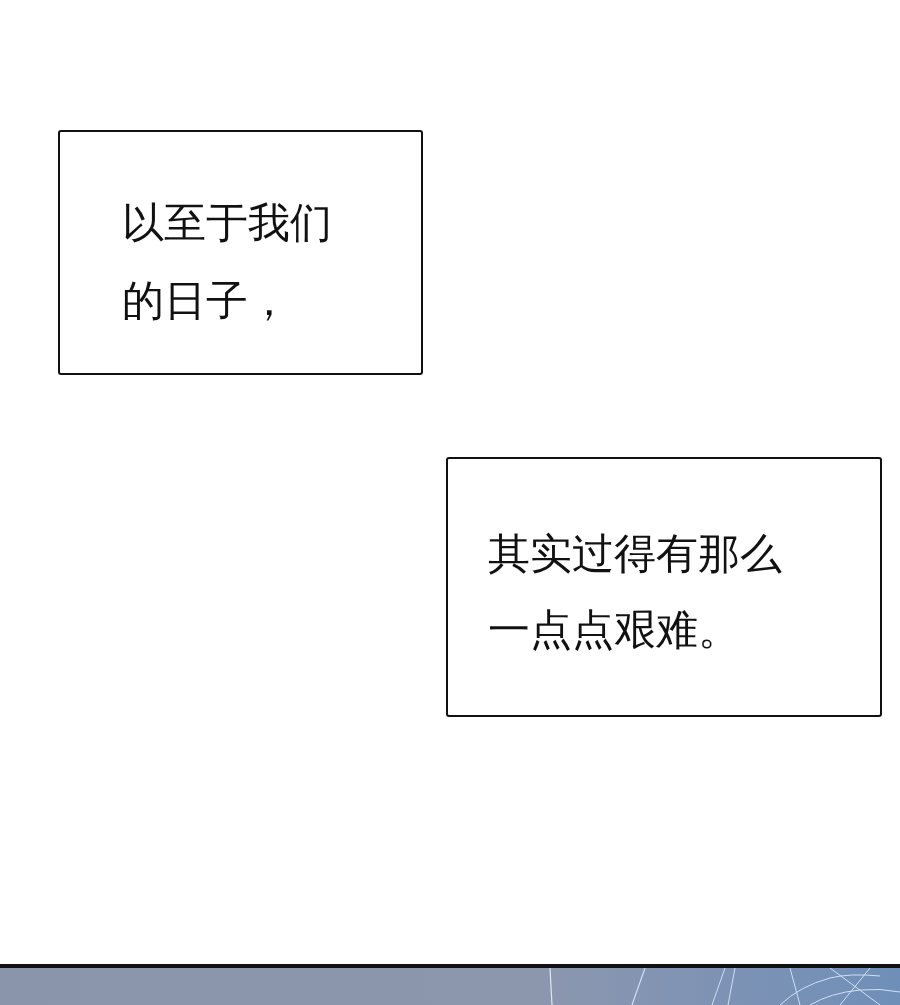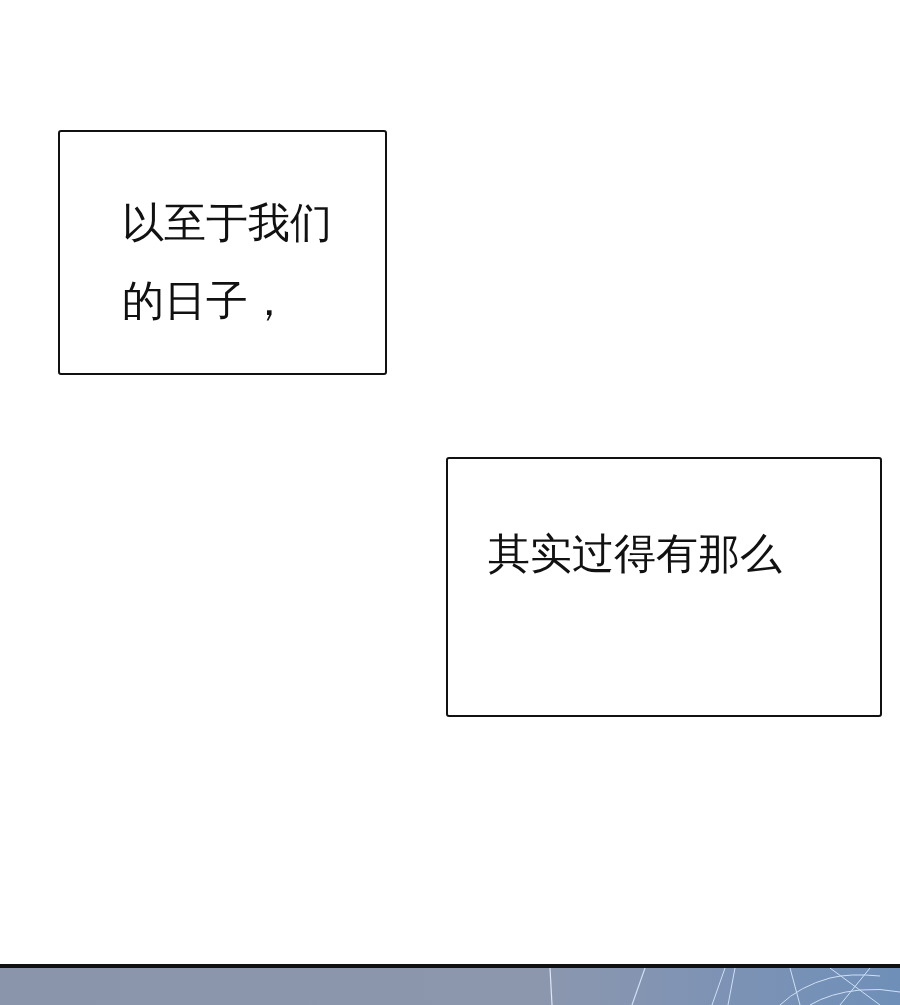--- a/index.html
+++ b/index.html
@@ -1,39 +1,40 @@
 <!DOCTYPE html>
 <html><head>
 <meta charset="utf-8">
 <style>
   html, body { margin:0; padding:0; }
   body { width:900px; height:1005px; background:#ffffff; position:relative; overflow:hidden;
          font-family: "DejaVu Sans", sans-serif; }
   .caption-box { position:absolute; background:#fff; border:2.5px solid #111; border-radius:3px; box-sizing:border-box; }
   .caption-line { position:absolute; font-size:42px; color:#111; white-space:nowrap; letter-spacing:0px; line-height:1; }
-  #box1 { left:58px; top:130px; width:329px; height:245px; }
+  #box1 { left:58px; top:130px; width:365px; height:245px; }
   #box1 .l1 { left:62px; top:70px; }
   #box1 .l2 { left:62px; top:148px; }
   #box2 { left:446px; top:457px; width:436px; height:260px; }
   #box2 .l1 { left:40px; top:74px; }
   #box2 .l2 { left:40px; top:150px; }
   .bottom-panel { position:absolute; left:0; top:964px; width:900px; height:41px; border-top:4px solid #111; box-sizing:border-box;
     background: linear-gradient(90deg, #8a94ab 0%, #8c97ae 60%, #7f93b4 78%, #6f8fb8 100%); }
   .web { position:absolute; left:0; top:0; width:900px; height:37px; }
 </style>
 </head>
 <body>
 
 <div class="caption-box" id="box1">
   <div class="caption-line l1">以至于我们</div>
   <div class="caption-line l2">的日子，</div>
 </div>
 
 <div class="caption-box" id="box2">
   <div class="caption-line l1">其实过得有那么</div>
+  <div class="caption-line l2">一点点艰难。</div>
 </div>
 
 <div class="bottom-panel">
   <svg class="web" viewBox="0 0 900 37">
     <line x1="550" y1="0" x2="552" y2="37" stroke="#dfe6f2" stroke-width="1.2"></line>
     <line x1="645" y1="0" x2="632" y2="37" stroke="#cfe0f5" stroke-width="1.2"></line>
     <line x1="725" y1="0" x2="712" y2="37" stroke="#cfe0f5" stroke-width="1"></line>
     <line x1="735" y1="0" x2="728" y2="37" stroke="#cfe0f5" stroke-width="1"></line>
     <line x1="790" y1="0" x2="800" y2="37" stroke="#cfe0f5" stroke-width="1"></line>
     <line x1="830" y1="0" x2="880" y2="37" stroke="#cfe0f5" stroke-width="1"></line>

